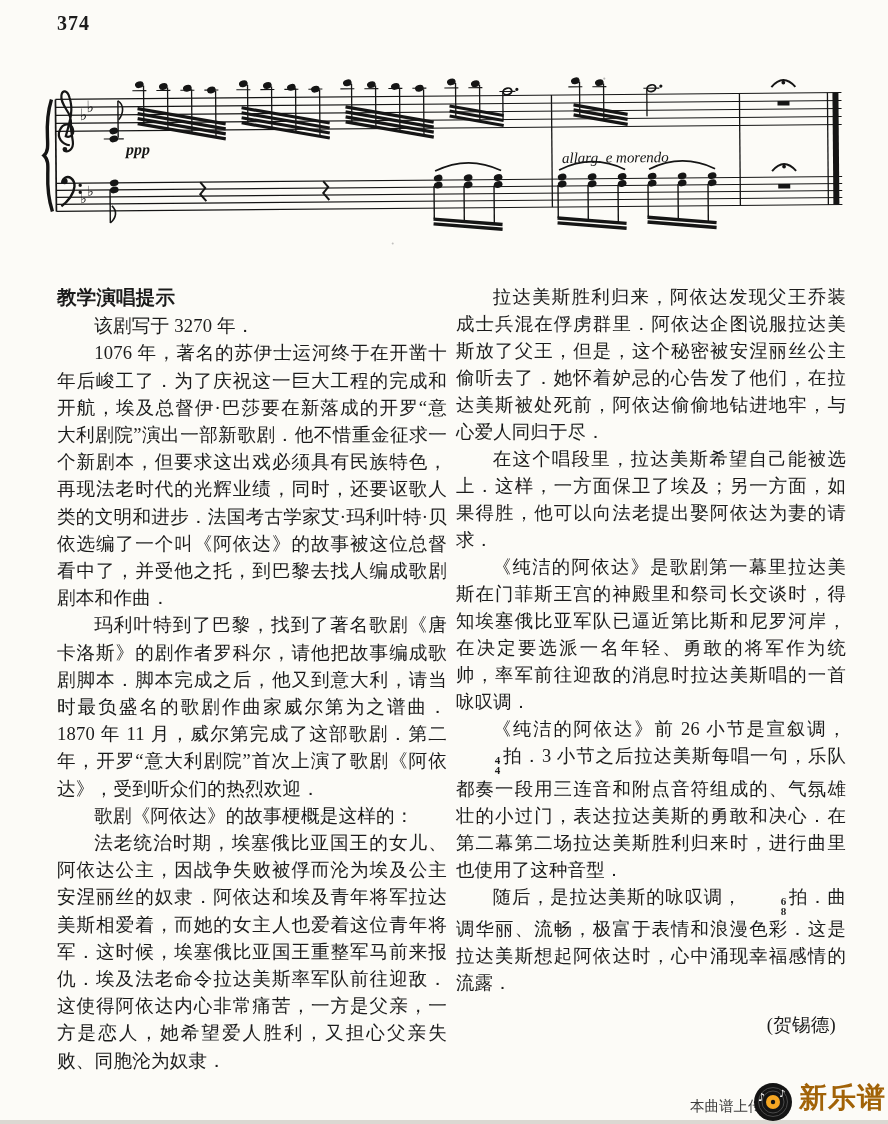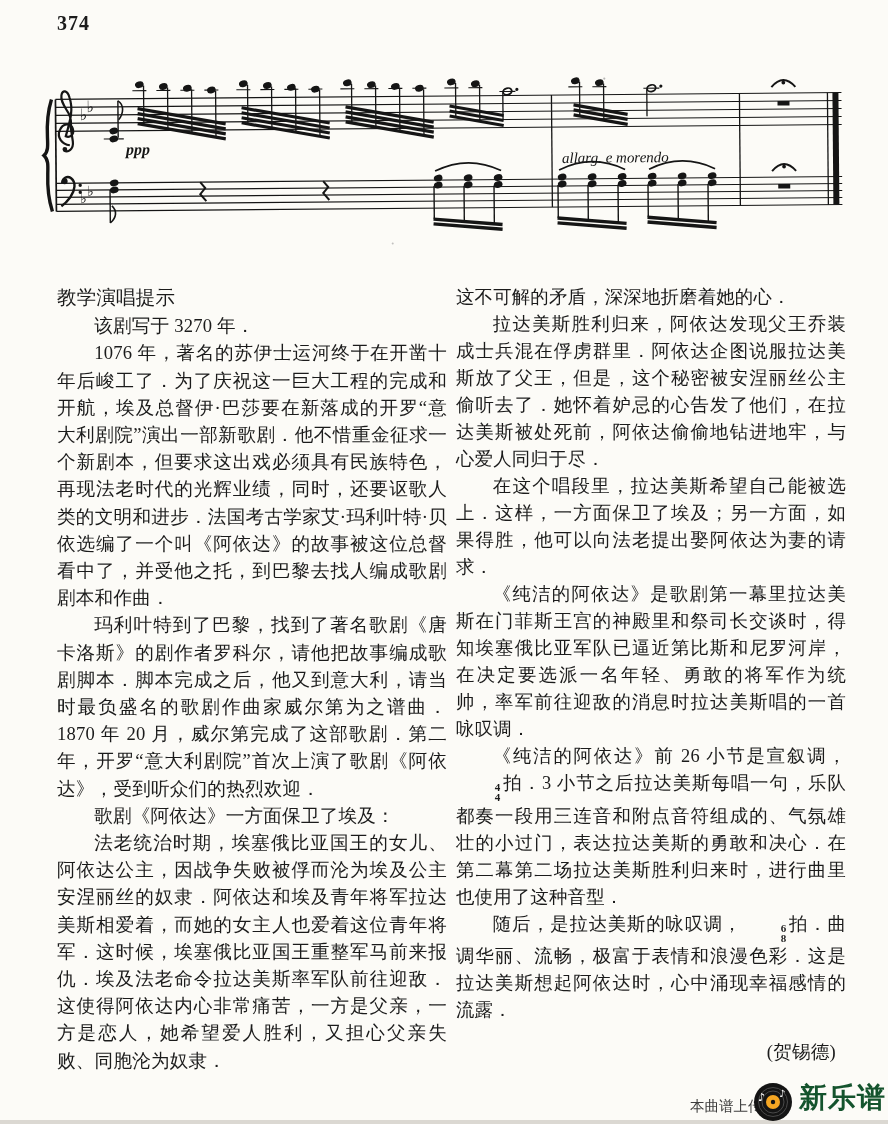--- a/index.html
+++ b/index.html
@@ -8,32 +8,32 @@
        font-family:"Liberation Serif","DejaVu Serif",serif;}
   .page-number{position:absolute;left:57px;top:12px;font-size:20px;font-weight:bold;letter-spacing:1px;}
   .score-wrap{position:absolute;left:40px;top:72px;width:810px;height:178px;transform:rotate(-0.5deg);}
   .score-wrap svg{display:block;}
   .dyn{font-family:"Liberation Serif","DejaVu Serif",serif;font-size:16px;font-weight:bold;font-style:italic;fill:#161616;}
   .tempo{font-family:"Liberation Serif","DejaVu Serif",serif;font-size:15px;font-style:italic;fill:#161616;}
   .column{position:absolute;top:284px;width:390px;font-size:18.6px;line-height:27.2px;
           text-align:justify;text-justify:inter-ideograph;letter-spacing:0.2px;}
   .col-left{left:57px;}
   .col-right{left:456px;font-size:18.4px;line-height:27px;}
-  .heading{font-weight:normal;font-size:19.5px;line-height:27.2px;margin:0 0 1px 0;}
+  .heading{font-weight:bold;font-size:19.5px;line-height:27.2px;margin:0 0 1px 0;}
   .para{margin:0;text-indent:2em;}
   .para.no-indent{text-indent:0;}
   .para em{font-style:italic;font-family:"Liberation Serif","DejaVu Serif",serif;}
   .frac{display:inline-flex;flex-direction:column;vertical-align:-0.2em;line-height:0.92;
         font-size:0.6em;font-weight:bold;text-align:center;margin:0 2px;}
   .attribution{margin-top:14px;text-align:right;padding-right:10px;font-size:18.6px;}
   .footer{position:absolute;left:0;top:1078px;width:888px;height:46px;}
   .upload-note{position:absolute;left:690px;top:19px;font-size:14.5px;color:#3c3c3c;z-index:1;white-space:nowrap;}
   .vinyl{position:absolute;left:752px;top:3px;z-index:2;}
   .brand{position:absolute;left:799px;top:1px;z-index:2;font-size:28px;font-weight:900;
-         font-family:"DejaVu Sans","Liberation Sans",sans-serif;color:#14532d;letter-spacing:1px;white-space:nowrap;}
+         font-family:"DejaVu Sans","Liberation Sans",sans-serif;color:#a16207;letter-spacing:1px;white-space:nowrap;}
   .page-edge{position:absolute;left:0;bottom:0;width:888px;height:4px;background:#dbd8d2;}
 </style>
 </head>
 <body>
 
 <div class="page-number">374</div>
 
 <div class="score-wrap">
   <svg viewBox="0 0 810 178" width="810" height="178">
     <path d="M12,24 C2,55 13,72 4,80 C13,88 2,105 12,136" fill="none" stroke="#151515" stroke-width="3.4"></path>
@@ -200,29 +200,28 @@
     <text class="dyn" x="86" y="80">ppp</text>
     <text class="tempo" x="522" y="92">allarg. e morendo</text>
   </svg>
 </div>
 
 <div class="column col-left">
   <div class="heading">教学演唱提示</div>
   <div>
       <p class="para">该剧写于 3270 年．</p>
       <p class="para">1076 年，著名的苏伊士运河终于在开凿十年后峻工了．为了庆祝这一巨大工程的完成和开航，埃及总督伊·巴莎要在新落成的开罗“意大利剧院”演出一部新歌剧．他不惜重金征求一个新剧本，但要求这出戏必须具有民族特色，再现法老时代的光辉业绩，同时，还要讴歌人类的文明和进步．法国考古学家艾·玛利叶特·贝依选编了一个叫《阿依达》的故事被这位总督看中了，并受他之托，到巴黎去找人编成歌剧剧本和作曲．</p>
-      <p class="para">玛利叶特到了巴黎，找到了著名歌剧《唐卡洛斯》的剧作者罗科尔，请他把故事编成歌剧脚本．脚本完成之后，他又到意大利，请当时最负盛名的歌剧作曲家威尔第为之谱曲．1870 年 20 月，威尔第完成了这部歌剧．第二年，开罗“意大利剧院”首次上演了歌剧《阿依达》，受到听众们的热烈欢迎．</p>
-      <p class="para">歌剧《阿依达》一方面保卫了埃及：</p>
+      <p class="para">玛利叶特到了巴黎，找到了著名歌剧《唐卡洛斯》的剧作者罗科尔，请他把故事编成歌剧脚本．脚本完成之后，他又到意大利，请当时最负盛名的歌剧作曲家威尔第为之谱曲．1870 年 11 月，威尔第完成了这部歌剧．第二年，开罗“意大利剧院”首次上演了歌剧《阿依达》，受到听众们的热烈欢迎．</p>
+      <p class="para">歌剧《阿依达》的故事梗概是这样的：</p>
       <p class="para">法老统治时期，埃塞俄比亚国王的女儿、阿依达公主，因战争失败被俘而沦为埃及公主安涅丽丝的奴隶．阿依达和埃及青年将军拉达美斯相爱着，而她的女主人也爱着这位青年将军．这时候，埃塞俄比亚国王重整军马前来报仇．埃及法老命令拉达美斯率军队前往迎敌．这使得阿依达内心非常痛苦，一方是父亲，一方是恋人，她希望爱人胜利，又担心父亲失败、同胞沦为奴隶．</p>
     </div>
 </div>
 
 <div class="column col-right">
   <div>
-      <p class="para no-indent">这不可解的矛盾，深深地折磨着她的心．</p>
       <p class="para">拉达美斯胜利归来，阿依达发现父王乔装成士兵混在俘虏群里．阿依达企图说服拉达美斯放了父王，但是，这个秘密被安涅丽丝公主偷听去了．她怀着妒忌的心告发了他们，在拉达美斯被处死前，阿依达偷偷地钻进地牢，与心爱人同归于尽．</p>
       <p class="para">在这个唱段里，拉达美斯希望自己能被选上．这样，一方面保卫了埃及；另一方面，如果得胜，他可以向法老提出娶阿依达为妻的请求．</p>
       <p class="para">《纯洁的阿依达》是歌剧第一幕里拉达美斯在门菲斯王宫的神殿里和祭司长交谈时，得知埃塞俄比亚军队已逼近第比斯和尼罗河岸，在决定要选派一名年轻、勇敢的将军作为统帅，率军前往迎敌的消息时拉达美斯唱的一首咏叹调．</p>
       <p class="para">《纯洁的阿依达》前 26 小节是宣叙调，<span class="frac">
           <span>4</span>
           <span>4</span>
         </span>拍．3 小节之后拉达美斯每唱一句，乐队都奏一段用三连音和附点音符组成的、气氛雄壮的小过门，表达拉达美斯的勇敢和决心．在第二幕第二场拉达美斯胜利归来时，进行曲里也使用了这种音型．</p>
       <p class="para">随后，是拉达美斯的咏叹调，<span class="frac">
           <span>6</span>
           <span>8</span>

